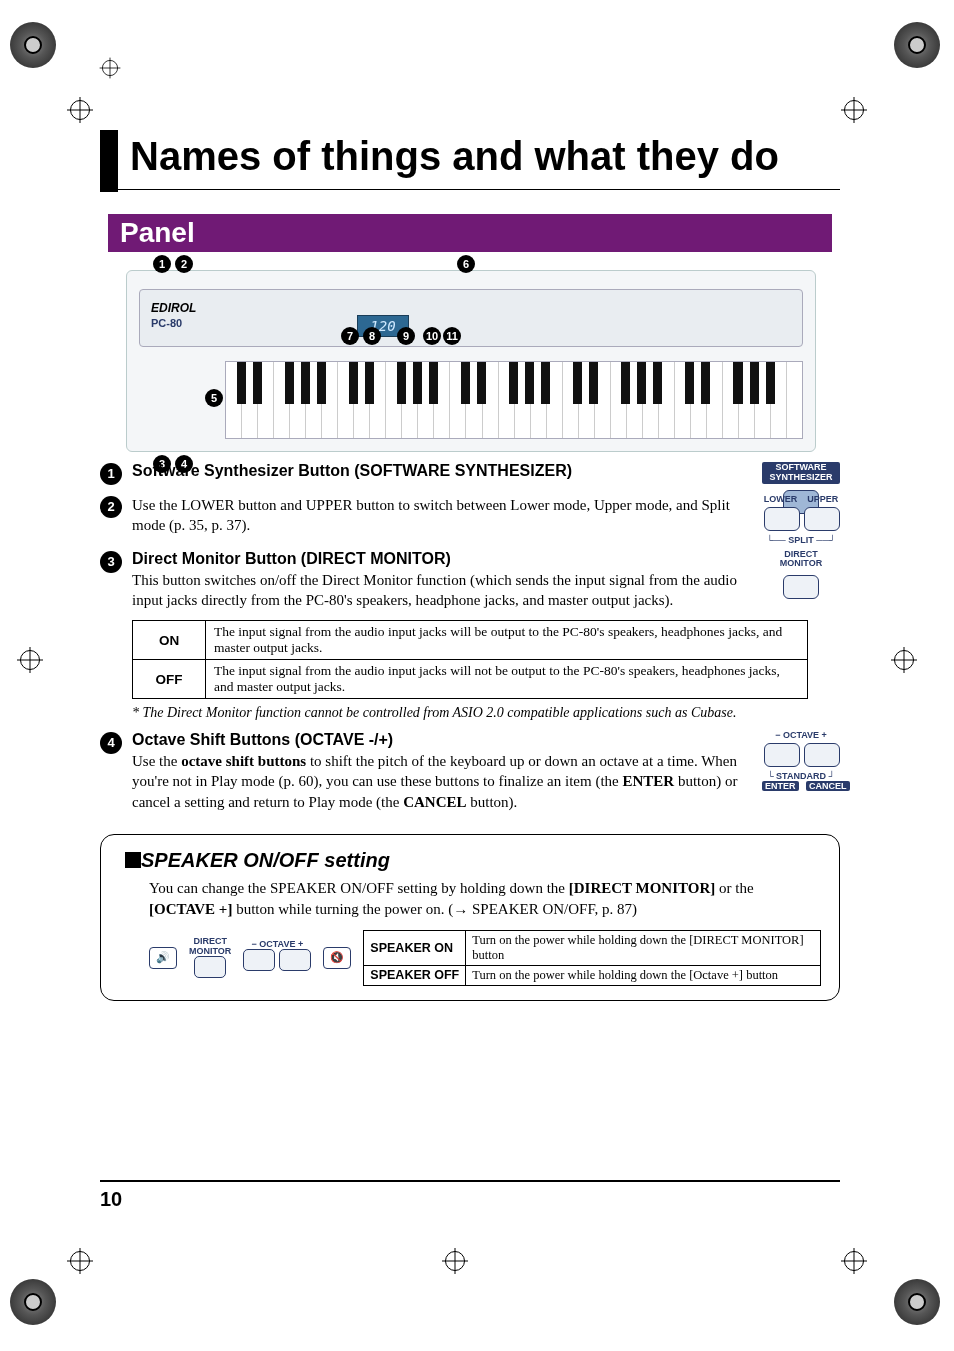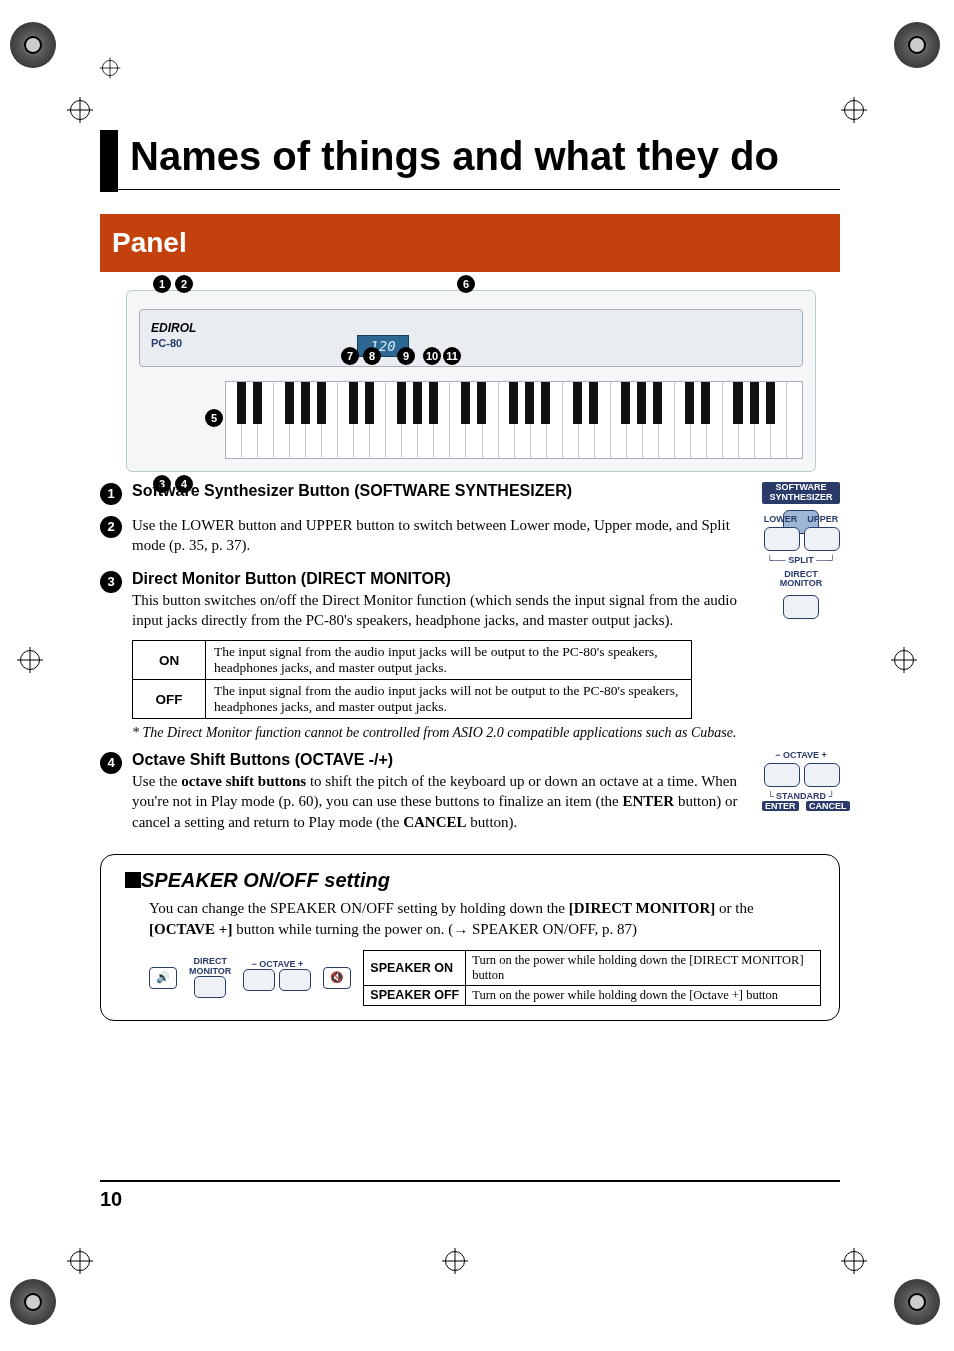--- a/index.html
+++ b/index.html
@@ -67,22 +67,22 @@
   .black-tab {
     position:absolute; left:0; top:0; width:18px; height:62px; background:#000;
   }
   h1.title {
     font-family: "Trebuchet MS","Arial",sans-serif;
     font-weight:bold; font-size:40px; margin:0 0 0 30px; padding-top:4px;
   }
   .rule { border:0; border-top:1.5px solid #000; margin:10px 0 24px 0; }
 
   .panel-bar {
-    background:#c2410c; color:#fff; font-family:"Trebuchet MS",sans-serif;
-    font-size:28px; font-weight:bold; padding:13px 12px; margin:0;
+    background:#701a75; color:#fff; font-family:"Trebuchet MS",sans-serif;
+    font-size:28px; font-weight:bold; padding:3px 12px; margin:8px;
   }
 
   
   .figure {
     margin:18px 0 8px 26px; width:688px; height:180px; position:relative;
     background:#f4f6f8; border:1px solid #bcc; border-radius:6px;
   }
   .kbd-top { position:absolute; left:12px; top:18px; right:12px; height:56px;
     background:#e9edf1; border:1px solid #aab; border-radius:4px; }
   .brand { position:absolute; left:24px; top:30px; font-family:Arial; font-weight:bold; font-style:italic; font-size:12px; color:#000000;}
@@ -115,21 +115,21 @@
   .item-text { font-size:15px; line-height:1.35; margin:0 0 4px 0;}
   .right-ico { position:absolute; right:0; width:78px; }
   .sec { position:relative; }
   .btn-box { width:34px;height:22px;border:1px solid #2a3b6a;border-radius:6px;background:#eef2f7;
     display:inline-block; margin:2px;}
   .btn-box.on{ background:#9fb7d6;}
   .ico-stack{ text-align:center; font-family:Arial; font-size:9px; font-weight:bold; color:#2a3b6a; line-height:1.1;}
   .ico-stack .row{white-space:nowrap;}
   .ico-sep{height:4px;}
 
-  table.tbl { border-collapse:collapse; width:560px; margin:6px 0 4px 32px; font-size:13.5px;padding-left:40px;}
+  table.tbl { border-collapse:collapse; width:676px; margin:6px 0 4px 32px; font-size:13.5px;padding-left:40px;}
   table.tbl td, table.tbl th { border:1px solid #000; padding:3px 8px; text-align:left; vertical-align:middle;}
   table.tbl th { font-family:Arial; font-weight:bold; width:56px; text-align:center;}
   .note { font-style:italic; font-size:14px; margin:6px 0 10px 32px;}
 
   
   .speaker-box {
     border:1.5px solid #000; border-radius:14px; padding:14px 18px 14px 18px; margin-top:18px;
     position:relative;
   }
   .sp-title-row { display:flex; align-items:center; margin:0 0 6px 6px;font-style:italic;}

